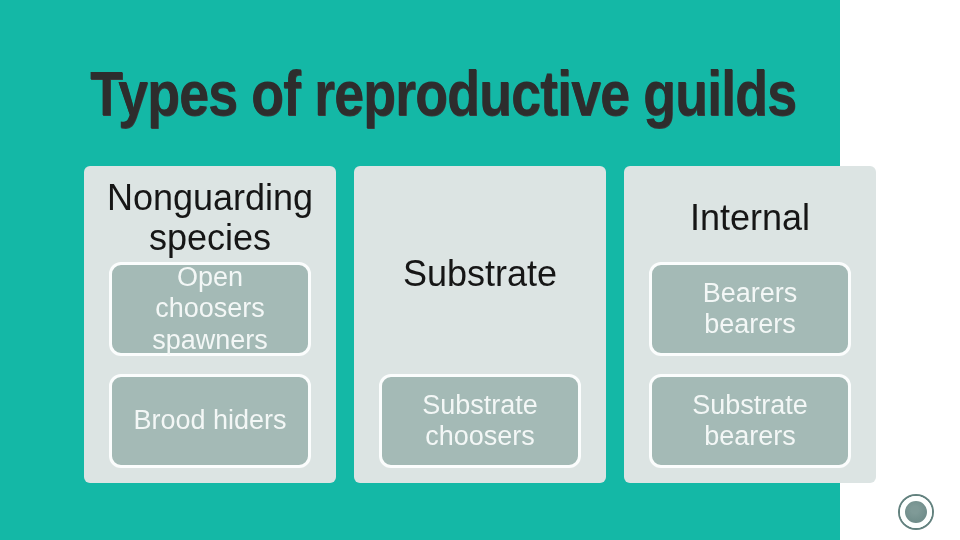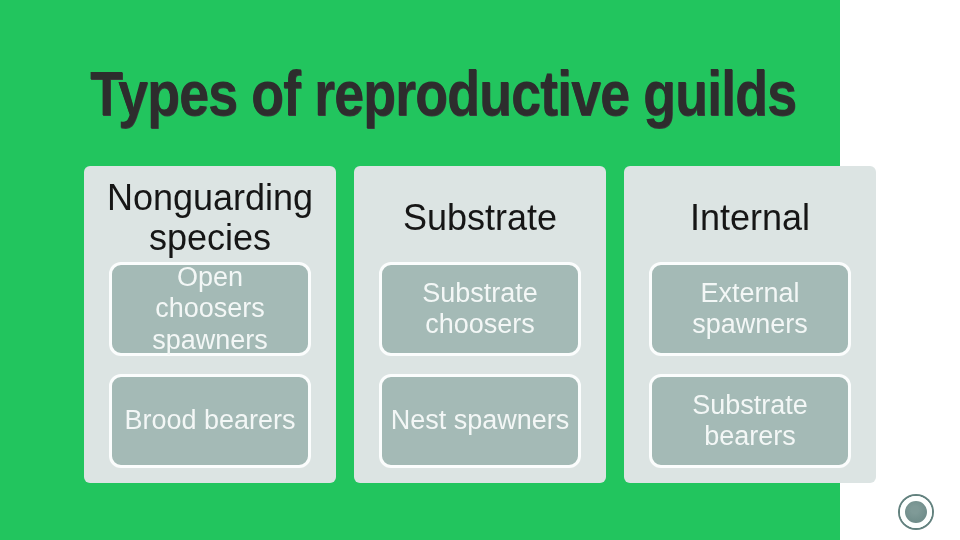--- a/index.html
+++ b/index.html
@@ -6,21 +6,21 @@
   html, body { width: 960px; height: 540px; }
   body {
     font-family: "Liberation Sans", sans-serif;
     background: #ffffff;
     position: relative;
     overflow: hidden;
   }
   .slide {
     position: absolute;
     width: 840px; height: 540px;
-    background: #22c55e;
+    background: #14b8a6;
   }
   .slide-title {
     position: absolute;
     left: 90px; top: 61px;
     width: 820px;
     font-size: 54px;
     font-weight: bold;
     letter-spacing: -1px;
     color: #2d2d2d;
     line-height: 54px;
@@ -90,36 +90,35 @@
 <div class="slide">
 
   <div class="slide-title">Types of reproductive guilds</div>
 
   <div class="columns">
 
     <div class="guild-column">
       <div class="guild-header">Nonguarding species</div>
       <div class="guild-items">
         <div class="guild-item">Open choosers spawners</div>
-        <div class="guild-item">Brood bearers</div>
+        <div class="guild-item">Brood hiders</div>
       </div>
     </div>
 
     <div class="guild-column">
       <div class="guild-header">Substrate</div>
       <div class="guild-items">
         <div class="guild-item">Substrate choosers</div>
-        <div class="guild-item">Nest spawners</div>
       </div>
     </div>
 
     <div class="guild-column">
       <div class="guild-header">Internal</div>
       <div class="guild-items">
-        <div class="guild-item">External spawners</div>
+        <div class="guild-item">Bearers bearers</div>
         <div class="guild-item">Substrate bearers</div>
       </div>
     </div>
 
   </div>
 
   <div class="badge-circle"></div>
 
 </div>
 

